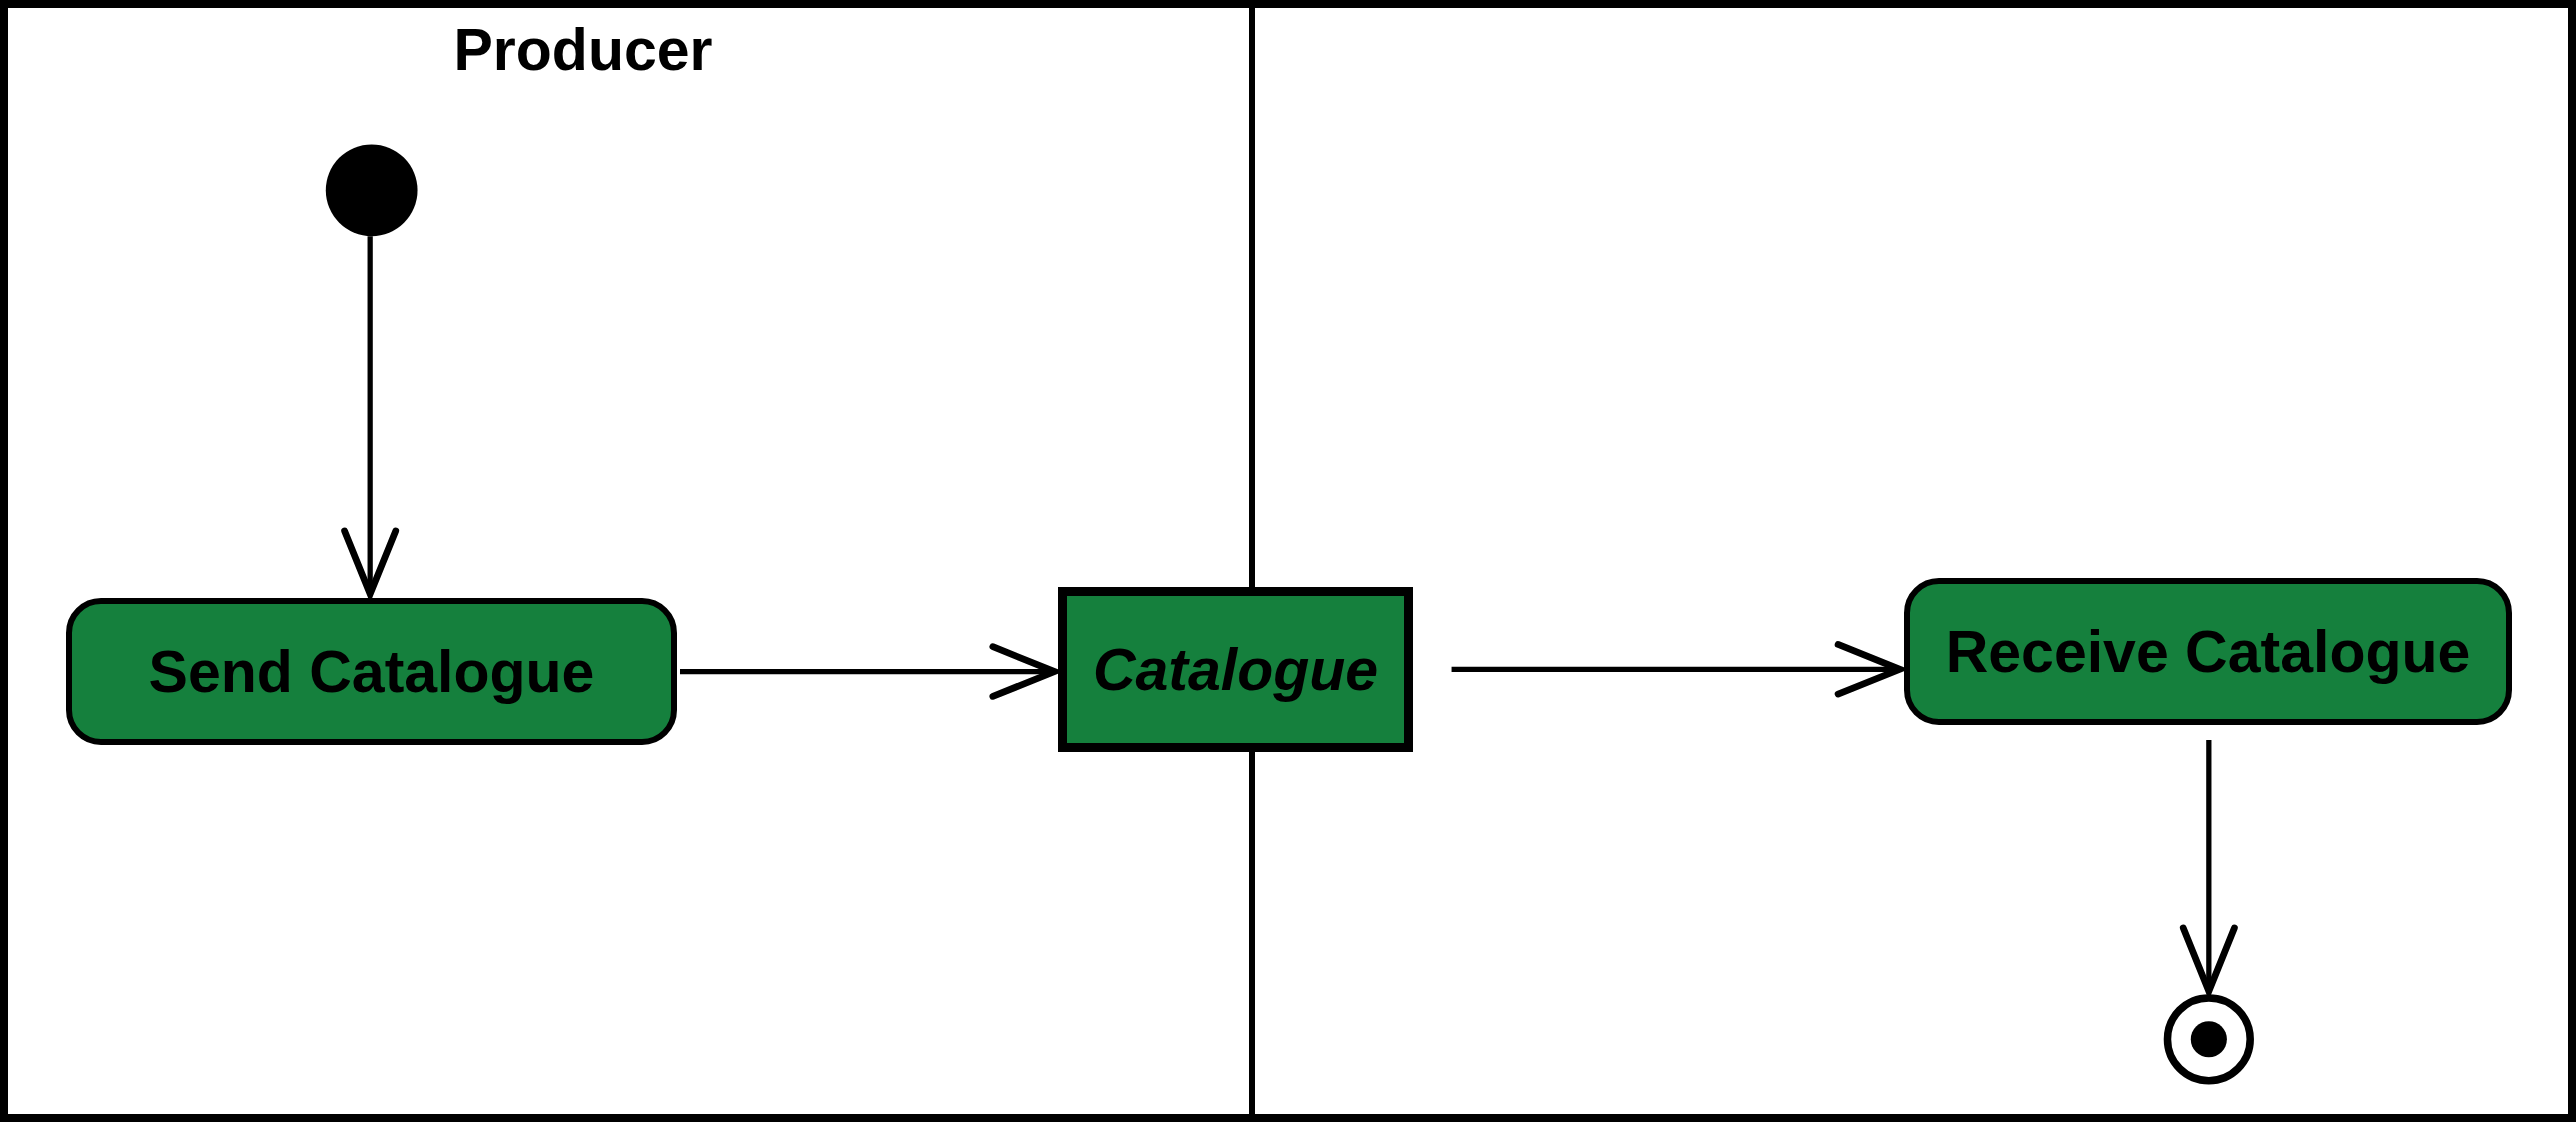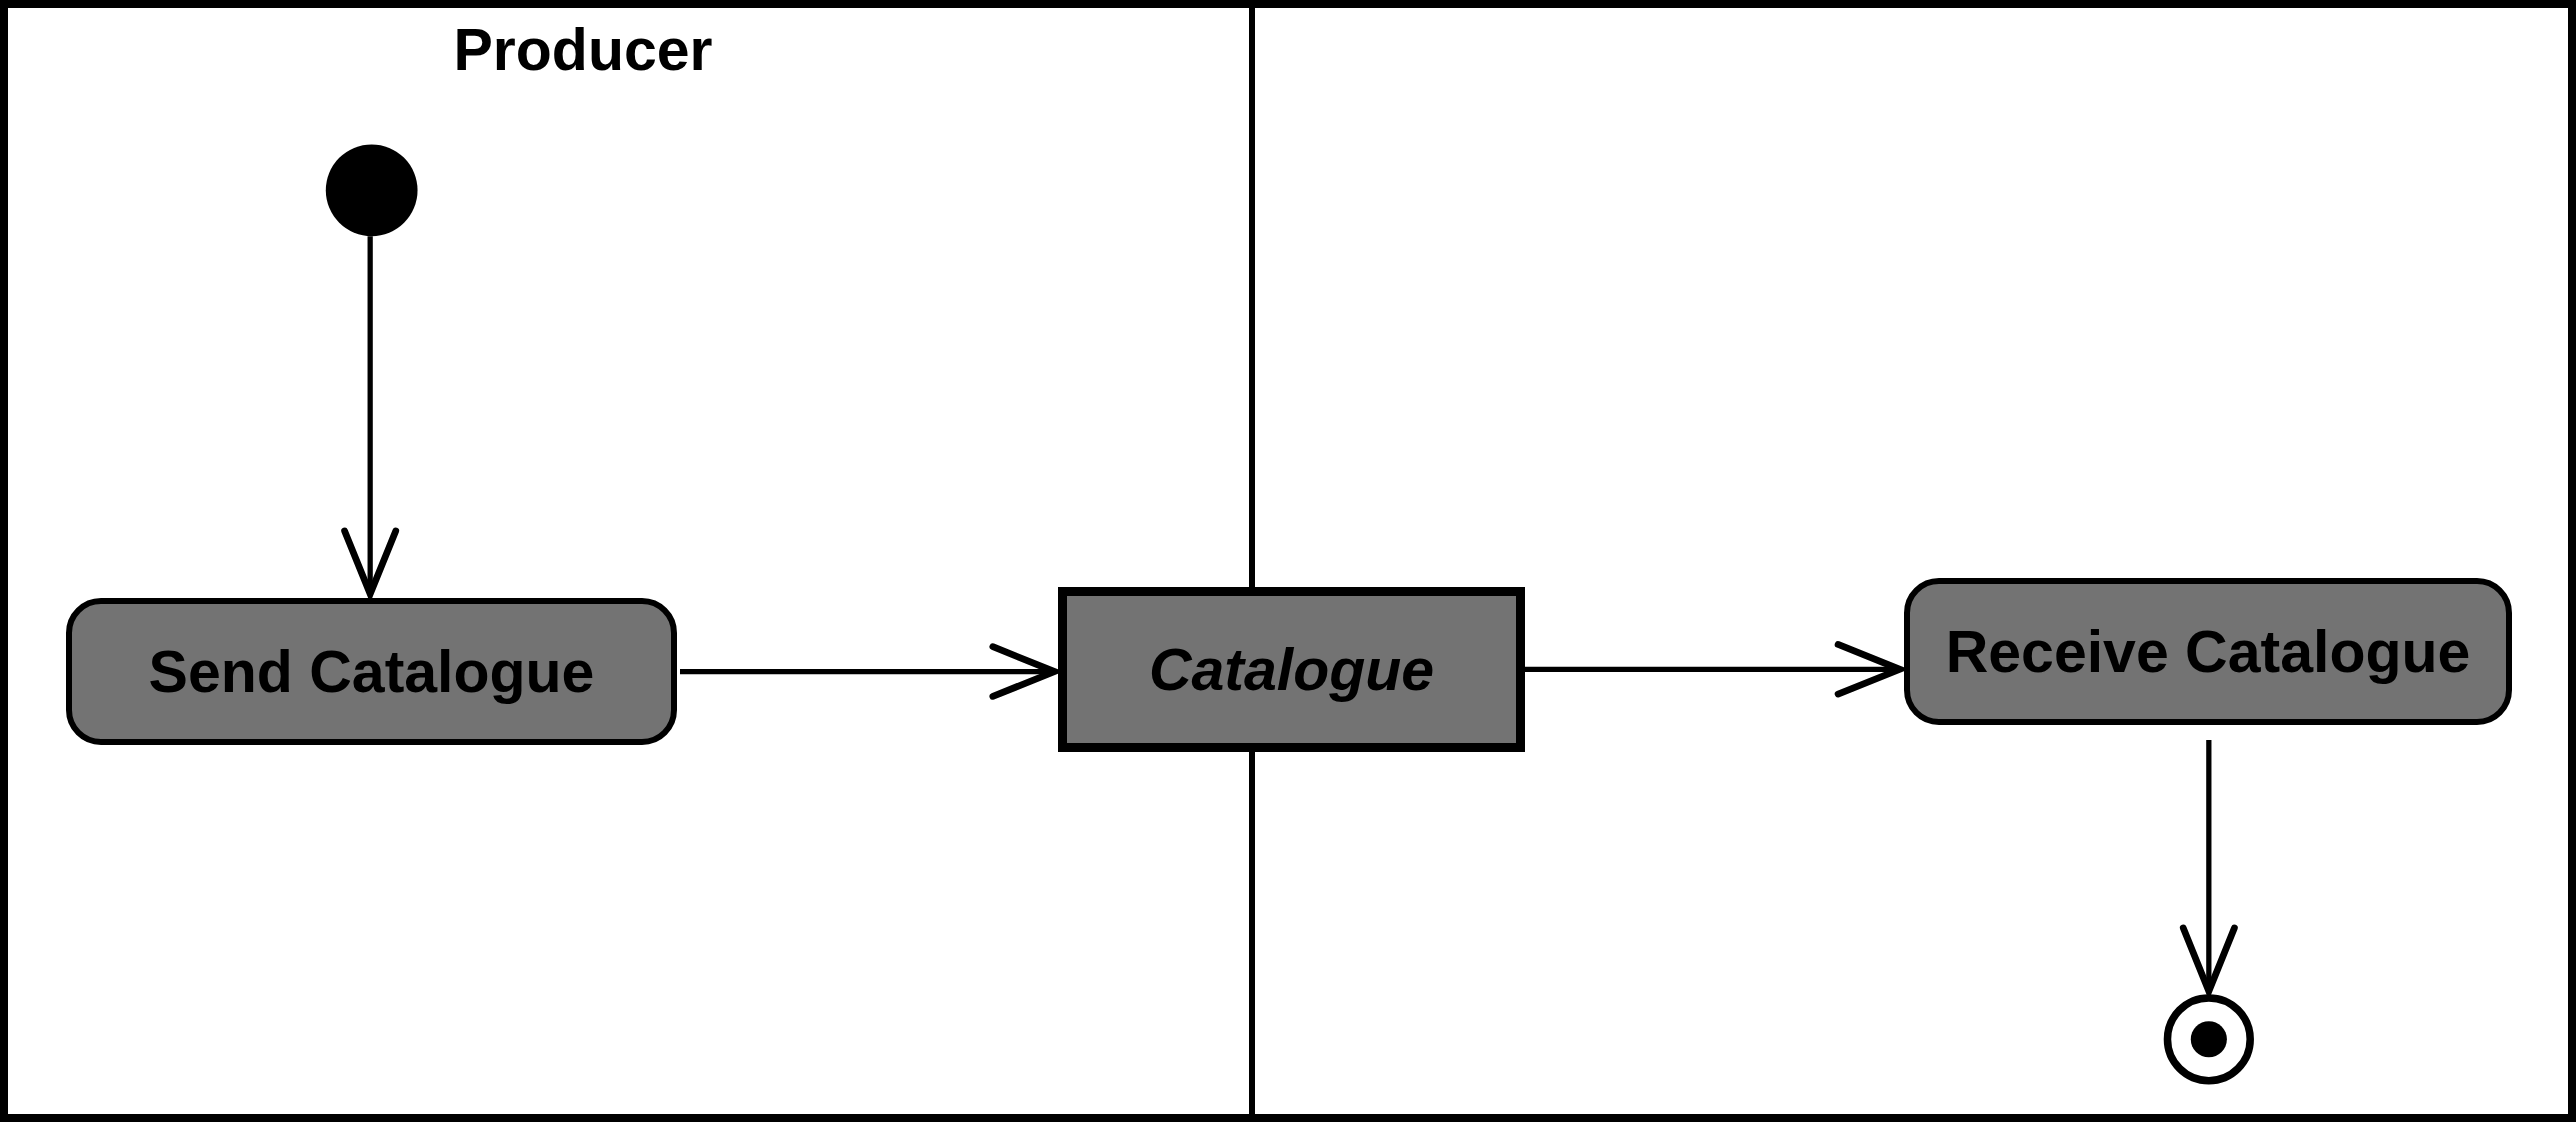--- a/index.html
+++ b/index.html
@@ -51,21 +51,21 @@
     left: 0;
     top: 0;
     width: 2576px;
     height: 1122px;
     z-index: 20;
   }
 
   .node {
     position: absolute;
     box-sizing: border-box;
-    background: #737373;
+    background: #15803d;
     display: flex;
     align-items: center;
     justify-content: center;
     z-index: 30;
     font-size: 59px;
     font-weight: 700;
     white-space: nowrap;
   }
   .action-box {
     border: 6px solid #000000;
@@ -79,21 +79,21 @@
   }
   .action-box.receive {
     left: 1904px;
     top: 578px;
     width: 608px;
     height: 147px;
   }
   .object-box {
     left: 1058px;
     top: 587px;
-    width: 467px;
+    width: 355px;
     height: 165px;
     border: 9px solid #000000;
     font-style: italic;
   }
 </style>
 </head>
 <body>
 
 <div class="canvas">
 

